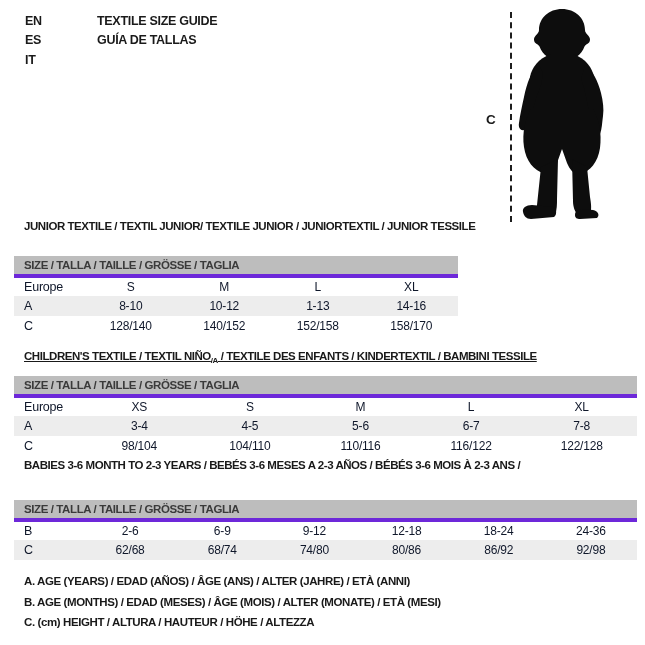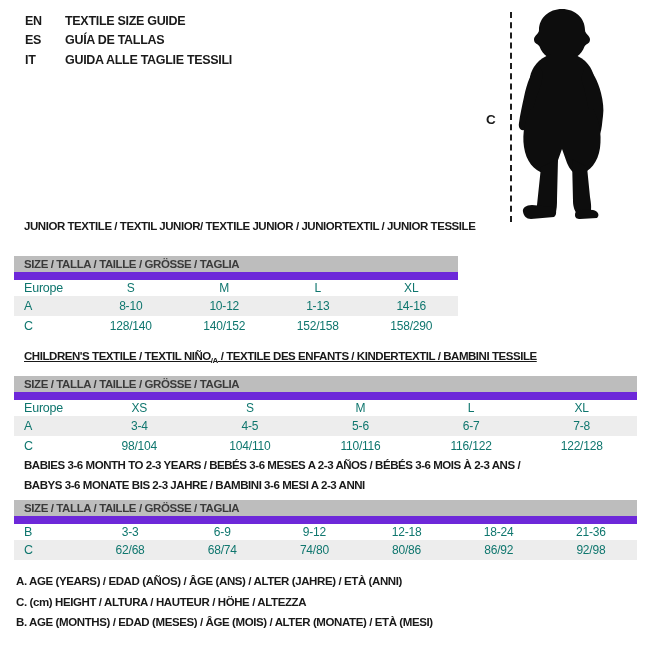--- a/index.html
+++ b/index.html
@@ -5,21 +5,21 @@
   * { box-sizing: border-box; }
   html,body { margin:0; padding:0; }
   body {
     width:645px; height:645px; background:#ffffff;
     font-family:"Liberation Sans", sans-serif; color:#1a1a1a;
   }
   .canvas { position:relative; width:645px; height:645px; overflow:hidden; background:#fff; }
 
   
   .langs { position:absolute; left:25px; top:11px; }
-  .lang-row { display:flex; height:19.5px; align-items:center; }
+  .lang-row { display:flex; height:19.5px; align-items:center;gap:32px; }
   .lang-code { width:40px; font-weight:bold; font-size:12.5px; letter-spacing:-0.3px; }
   .lang-label { font-weight:bold; font-size:12.5px; letter-spacing:-0.3px; white-space:nowrap; }
 
   
   .dash-line { position:absolute; left:510px; top:12px; height:210px; width:0; border-left:2px dashed #1d1d1d; }
   .c-label { position:absolute; left:486px; top:112px; font-weight:bold; font-size:13.5px; }
   .silhouette { position:absolute; left:517px; top:9px; }
 
   
   .section-title { position:absolute; left:24px; font-weight:bold; font-size:11.5px; letter-spacing:-0.45px; white-space:nowrap; color:#191919; }
@@ -28,48 +28,47 @@
   #t3-title { top:455px; line-height:20px; }
   .subscript { font-size:8px; vertical-align:sub; }
 
   
   .sizetbl { position:absolute; left:14px; border-collapse:collapse; table-layout:fixed; }
   #t1 { top:256px; width:444px; }
   #t2 { top:376px; width:623px; }
   #t3 { top:500px; width:623px; }
   .sizetbl th {
     background:#bdbdbd; color:#3a3a3a; text-align:left; font-size:11.5px; font-weight:bold;
-    letter-spacing:-0.4px; height:20px; padding:0 0 0 10px; border-bottom:8px solid #6d28d9; white-space:nowrap;
+    letter-spacing:-0.4px; height:20px; padding:0 0 0 10px; border-bottom:4px solid #6d28d9; white-space:nowrap;
   }
-  .sizetbl td { height:20px; font-size:12px; text-align:center; padding:0; letter-spacing:-0.2px; color:#0f766e; }
+  .sizetbl td { height:20px; font-size:12px; text-align:center; padding:0; letter-spacing:-0.2px; color:#0f172a; }
   .sizetbl td.lab { text-align:left; padding-left:10px; font-size:12.5px; }
   .sizetbl tbody tr:nth-child(even) td { background:#ededed; }
   col.labcol { width:70px; }
 
   
-  .legend { position:absolute; left:16px; top:571px; font-weight:bold; font-size:11.5px; letter-spacing:-0.4px; line-height:20.5px; color:#191919; }
+  .legend { position:absolute; left:24px; top:571px; font-weight:bold; font-size:11.5px; letter-spacing:-0.4px; line-height:20.5px; color:#191919; }
   .legend div { white-space:nowrap; }
 </style>
 </head>
 <body>
 
 <div class="canvas">
 
   <div class="langs">
     <div class="lang-row">
       <span class="lang-code">EN</span>
       <span class="lang-label">TEXTILE SIZE GUIDE</span>
     </div>
     <div class="lang-row">
       <span class="lang-code">ES</span>
       <span class="lang-label">GUÍA DE TALLAS</span>
     </div>
     <div class="lang-row">
       <span class="lang-code">IT</span>
-      <span class="lang-label">GUIDA ALLE TAGLIE TESSILI</span>
     </div>
   </div>
 
   <div class="dash-line"></div>
   <div class="c-label">C</div>
   <svg class="silhouette" width="98" height="213" viewBox="0 0 98 213" xmlns="http://www.w3.org/2000/svg">
     <g fill="#0d0d0d">
 
       <path d="M45,0 C58,0 68,9 68,21 C68,25 73,26.5 73,30.5 C73,35 68.5,35 67.5,37.5 C64.5,46 57,51.5 45,51.5 C33,51.5 25.5,46 22.5,37.5 C21.5,35 17,35 17,30.5 C17,26.5 22,25 22,21 C22,9 32,0 45,0 Z"></path>
 
@@ -118,21 +117,21 @@
         <td>8-10</td>
         <td>10-12</td>
         <td>1-13</td>
         <td>14-16</td>
       </tr>
       <tr>
         <td class="lab">C</td>
         <td>128/140</td>
         <td>140/152</td>
         <td>152/158</td>
-        <td>158/290</td>
+        <td>158/170</td>
       </tr>
     </tbody>
   </table>
 
   <div class="section-title" id="t2-title"><span>CHILDREN'S TEXTILE / TEXTIL NIÑO</span><span class="subscript">/A</span><span> / TEXTILE DES ENFANTS / KINDERTEXTIL / BAMBINI TESSILE</span></div>
   <table class="sizetbl" id="t2">
     <colgroup>
         <col class="labcol">
         <col>
         <col>
@@ -168,58 +167,57 @@
         <td>104/110</td>
         <td>110/116</td>
         <td>116/122</td>
         <td>122/128</td>
       </tr>
     </tbody>
   </table>
 
   <div class="section-title" id="t3-title">
     <div>BABIES 3-6 MONTH TO 2-3 YEARS / BEBÉS 3-6 MESES A 2-3 AÑOS / BÉBÉS 3-6 MOIS À 2-3 ANS /</div>
-    <div>BABYS 3-6 MONATE BIS 2-3 JAHRE / BAMBINI 3-6 MESI A 2-3 ANNI</div>
   </div>
   <table class="sizetbl" id="t3">
     <colgroup>
         <col class="labcol">
         <col>
         <col>
         <col>
         <col>
         <col>
         <col>
       </colgroup>
     <thead>
       <tr>
           <th colspan="7">SIZE / TALLA / TAILLE / GRÖSSE / TAGLIA</th>
         </tr>
     </thead>
     <tbody>
       <tr>
         <td class="lab">B</td>
-        <td>3-3</td>
+        <td>2-6</td>
         <td>6-9</td>
         <td>9-12</td>
         <td>12-18</td>
         <td>18-24</td>
-        <td>21-36</td>
+        <td>24-36</td>
       </tr>
       <tr>
         <td class="lab">C</td>
         <td>62/68</td>
         <td>68/74</td>
         <td>74/80</td>
         <td>80/86</td>
         <td>86/92</td>
         <td>92/98</td>
       </tr>
     </tbody>
   </table>
 
   <div class="legend">
     <div>A. AGE (YEARS) / EDAD (AÑOS) / ÂGE (ANS) / ALTER (JAHRE) / ETÀ (ANNI)</div>
+    <div>B. AGE (MONTHS) / EDAD (MESES) / ÂGE (MOIS) / ALTER (MONATE) / ETÀ (MESI)</div>
     <div>C. (cm) HEIGHT / ALTURA / HAUTEUR / HÖHE / ALTEZZA</div>
-    <div>B. AGE (MONTHS) / EDAD (MESES) / ÂGE (MOIS) / ALTER (MONATE) / ETÀ (MESI)</div>
   </div>
 
 </div>
 
 </body></html>

